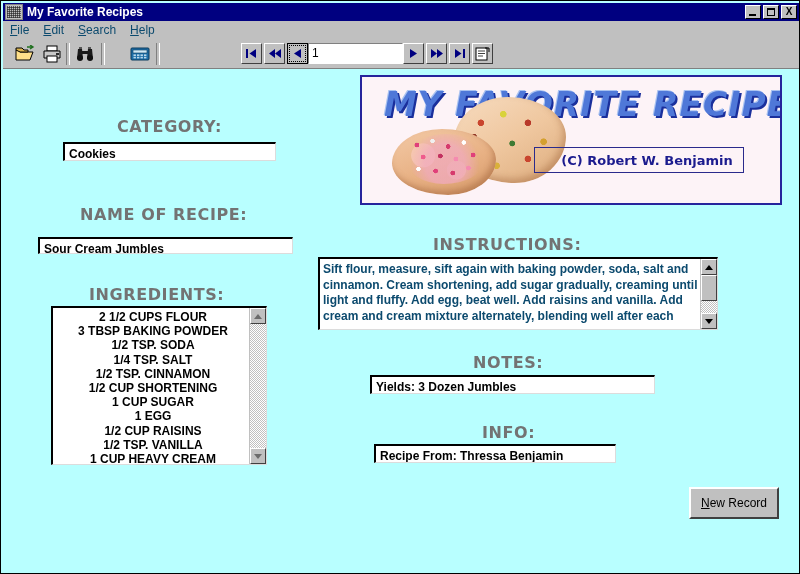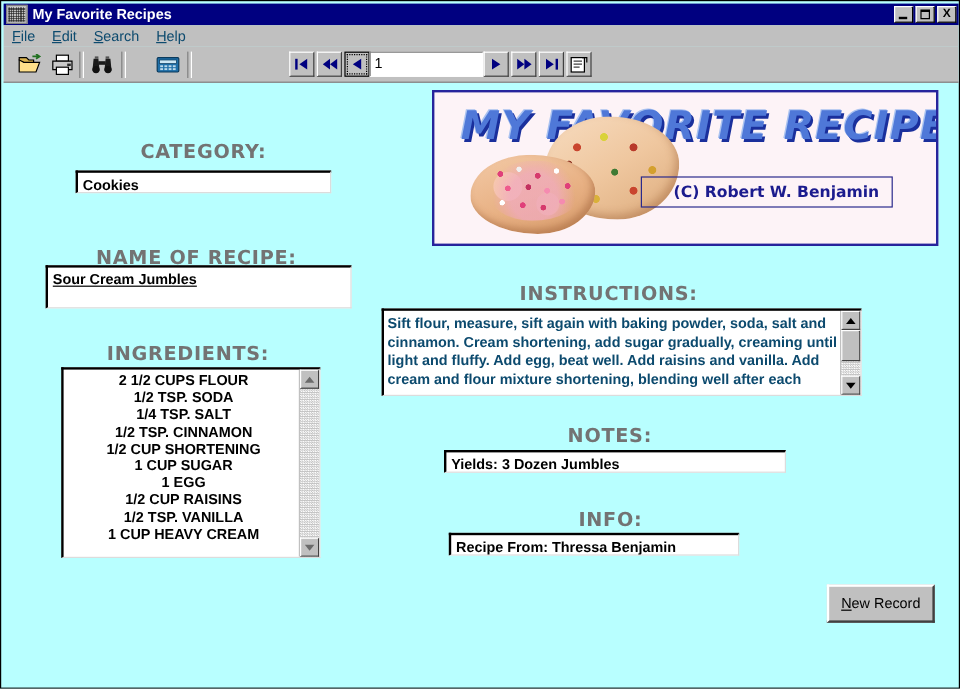--- a/index.html
+++ b/index.html
@@ -566,26 +566,27 @@
     <div class="sprinkles"></div>
     <div class="copyright-box">
       <span class="copyright-text">(C) Robert W. Benjamin</span>
     </div>
   </div>
 
   <div class="field-label" style="left:116px; top:116px;">CATEGORY:</div>
   <div class="tfield" style="left:62px; top:141px; width:213px; height:19px;">Cookies</div>
 
   <div class="field-label" style="left:79px; top:204px;">NAME OF RECIPE:</div>
-  <div class="tfield" style="left:37px; top:220px; width:255px; height:36px;text-decoration:underline;">Sour Cream Jumbles</div>
+  <div class="tfield" style="left:37px; top:236px; width:255px; height:17px;text-decoration:underline;">Sour Cream Jumbles</div>
 
   <div class="field-label" style="left:88px; top:284px;">INGREDIENTS:</div>
   <div class="listbox" style="left:50px; top:305px; width:216px; height:159px;text-align:center;">
     <div class="list-inner">
       <div class="list-row">2 1/2 CUPS FLOUR</div>
+      <div class="list-row">3 TBSP BAKING POWDER</div>
       <div class="list-row">1/2 TSP. SODA</div>
       <div class="list-row">1/4 TSP. SALT</div>
       <div class="list-row">1/2 TSP. CINNAMON</div>
       <div class="list-row">1/2 CUP SHORTENING</div>
       <div class="list-row">1 CUP SUGAR</div>
       <div class="list-row">1 EGG</div>
       <div class="list-row">1/2 CUP RAISINS</div>
       <div class="list-row">1/2 TSP. VANILLA</div>
       <div class="list-row">1 CUP HEAVY CREAM</div>
     </div>
@@ -598,21 +599,21 @@
         </div>
     </div>
   </div>
 
   <div class="field-label" style="left:432px; top:234px;">INSTRUCTIONS:</div>
   <div class="listbox" style="left:317px; top:256px; width:400px; height:73px;">
     <div class="textarea-inner">
       <div class="ta-line">Sift flour, measure, sift again with baking powder, soda, salt and</div>
       <div class="ta-line">cinnamon. Cream shortening, add sugar gradually, creaming until</div>
       <div class="ta-line">light and fluffy. Add egg, beat well. Add raisins and vanilla. Add</div>
-      <div class="ta-line">cream and flour mixture shortening, blending well after each</div>
+      <div class="ta-line">cream and cream mixture alternately, blending well after each</div>
     </div>
     <div class="vscroll">
       <div class="sb-arrow up">
           <span class="tri up"></span>
         </div>
       <div class="sb-thumb" style="top:16px; height:26px;"></div>
       <div class="sb-arrow down">
           <span class="tri down"></span>
         </div>
     </div>

